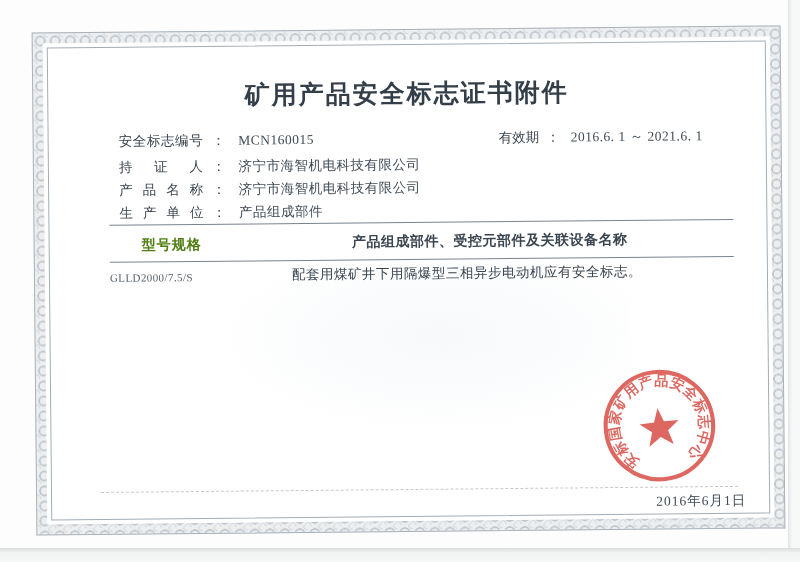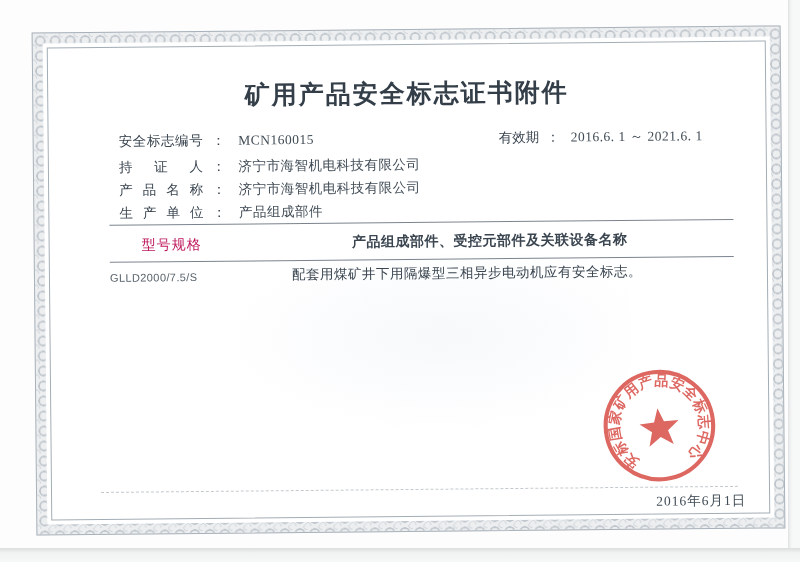--- a/index.html
+++ b/index.html
@@ -80,31 +80,31 @@
   .validity .field-colon{margin-left:7px;}
   .validity .field-value{margin-left:11px;font-family:"Liberation Serif",serif;}
   .rule{
     position:absolute;left:60px;width:624px;height:0;
     border-top:1.5px solid #7b848d;
   }
   .rule-top{top:177px;}
   .rule-mid{top:214px;}
   .th-model{
     position:absolute;left:92px;top:189px;
-    font-size:14px;font-weight:normal;color:#be185d;letter-spacing:1px;
+    font-size:14px;font-weight:bold;color:#4d7c0f;letter-spacing:1px;
   }
   .th-components{
     position:absolute;left:196px;top:188px;width:488px;
     text-align:center;
     font-size:14px;font-weight:bold;color:#3a4550;letter-spacing:.5px;
   }
   .td-model{
     position:absolute;left:60px;top:224px;
     font-size:11px;color:#57616a;letter-spacing:.4px;
-    font-family:Liberation Sans, sans-serif;
+    font-family:Liberation Serif, serif;
   }
   .td-desc{
     position:absolute;left:242px;top:220px;
     font-size:13.5px;color:#3a4550;letter-spacing:.5px;
   }
   .dashed-line{
     position:absolute;left:49px;top:444px;width:637px;height:0;
     border-top:1px dashed #c4c9cd;
   }
   .issue-date{

